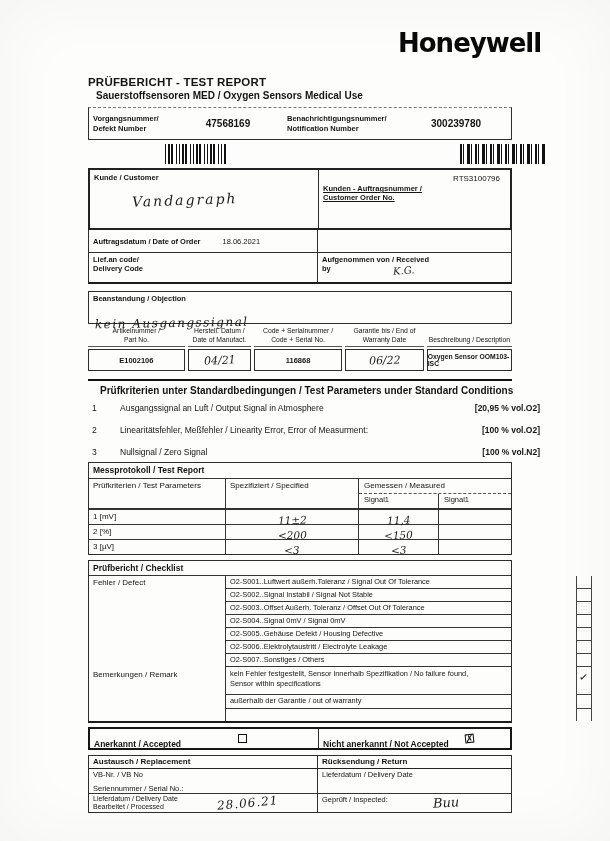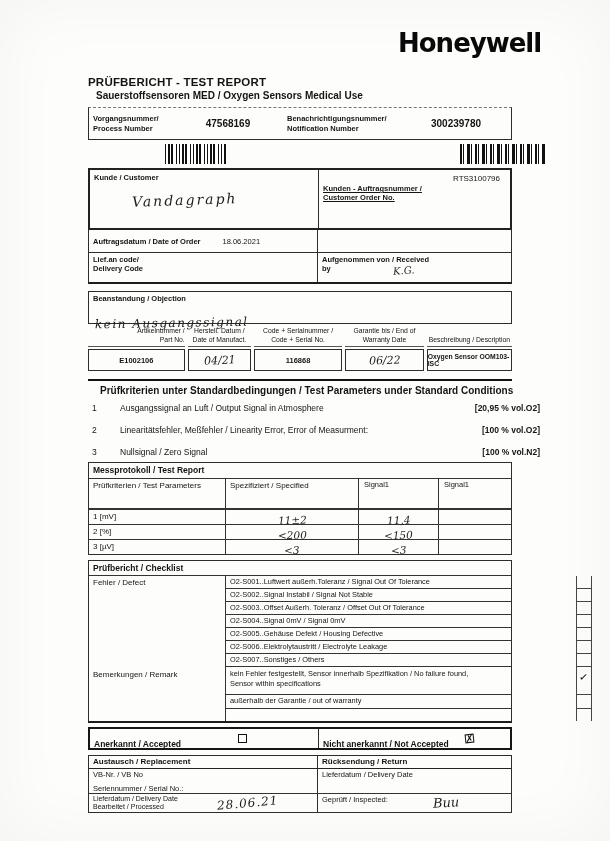--- a/index.html
+++ b/index.html
@@ -47,21 +47,21 @@
 
   
   .obj-box{top:291px;left:88px;width:424px;height:33px;border:1.5px solid #2d2d2d;position:relative;padding:2px 4px;}
   .obj-hw{position:absolute;left:6px;bottom:-7px;}
 
   
   .part-head{top:327px;left:88px;width:424px;display:flex;}
   .part-vals{top:349px;left:88px;width:424px;display:flex;}
   .ph-cell{font-size:6.8px;line-height:1.3;text-align:center;margin-right:3px;display:flex;flex-direction:column;justify-content:flex-end;border-bottom:1px solid #555;padding-bottom:1px;height:20px;}
   .pv-cell{height:22px;border:1.5px solid #2d2d2d;margin-right:3px;display:flex;align-items:center;justify-content:center;font-size:7.5px;font-weight:bold;}
-  .w1{width:101px;text-align:right;} .w2{width:66px;} .w3{width:92px;} .w4{width:82px;} .w5{width:89px;margin-right:0;}
+  .w1{width:101px;} .w2{width:66px;} .w3{width:92px;} .w4{width:82px;} .w5{width:89px;margin-right:0;}
 
   .heavy-line{top:379px;left:88px;width:424px;border-top:2.5px solid #111;}
 
   
   .crit-title{top:385px;left:100px;width:460px;font-size:10px;font-weight:bold;}
   .crit-row{left:88px;width:452px;height:14px;}
   .crit-no{position:absolute;left:4px;font-size:8.5px;}
   .crit-text{position:absolute;left:32px;font-size:8.5px;}
   .crit-cond{position:absolute;right:0;font-size:8.5px;font-weight:bold;}
 
@@ -127,21 +127,21 @@
 <div class="page">
 
   <div class="abs logo">Honeywell</div>
 
   <div class="abs title">PRÜFBERICHT - TEST REPORT</div>
   <div class="abs subtitle">Sauerstoffsensoren MED / Oxygen Sensors Medical Use</div>
 
   <div class="abs header-box">
     <div class="lbl2" style="width:84px;">
       <div>Vorgangsnummer/</div>
-      <div>Process Number</div>
+      <div>Defekt Number</div>
     </div>
     <div class="hb-val" style="width:110px;text-align:center;">47568169</div>
     <div class="lbl2" style="width:118px;">
       <div>Benachrichtigungsnummer/</div>
       <div>Notification Number</div>
     </div>
     <div class="hb-val" style="flex:1;text-align:center;">300239780</div>
   </div>
 
   <div class="abs barcode bc1"></div>
@@ -236,20 +236,21 @@
     <span class="crit-text">Nullsignal / Zero Signal</span>
     <span class="crit-cond">[100 % vol.N2]</span>
   </div>
 
   <div class="abs prot">
     <div class="pt-title">Messprotokoll / Test Report</div>
     <div class="pt-head">
       <div class="pt-c1">Prüfkriterien / Test Parameters</div>
       <div class="pt-c2">Spezifiziert / Specified</div>
       <div class="pt-c3">
+        <div class="pt-meas">Gemessen / Measured</div>
         <div class="pt-sigs">
           <div class="pt-s1">Signal1</div>
           <div class="pt-s2">Signal1</div>
         </div>
       </div>
     </div>
     <div class="pt-row">
       <div class="ptr-param">1 [mV]</div>
       <div class="ptr-spec"><span class="hw" style="font-size:10.5px;transform:rotate(-2deg);">11±2</span></div>
       <div class="ptr-meas"><span class="hw" style="font-size:10.5px;transform:rotate(-3deg);">11,4</span></div>

